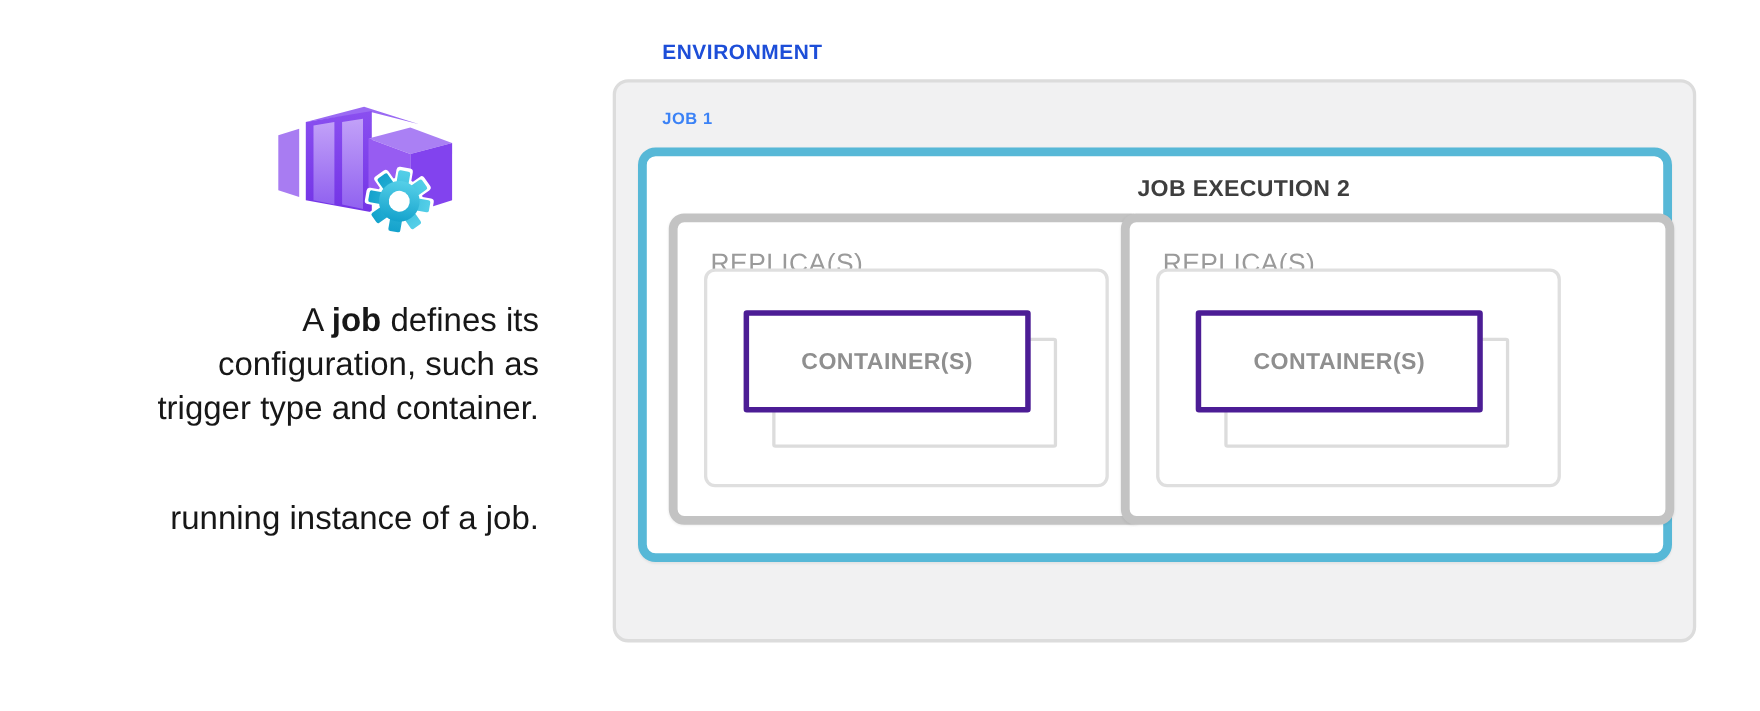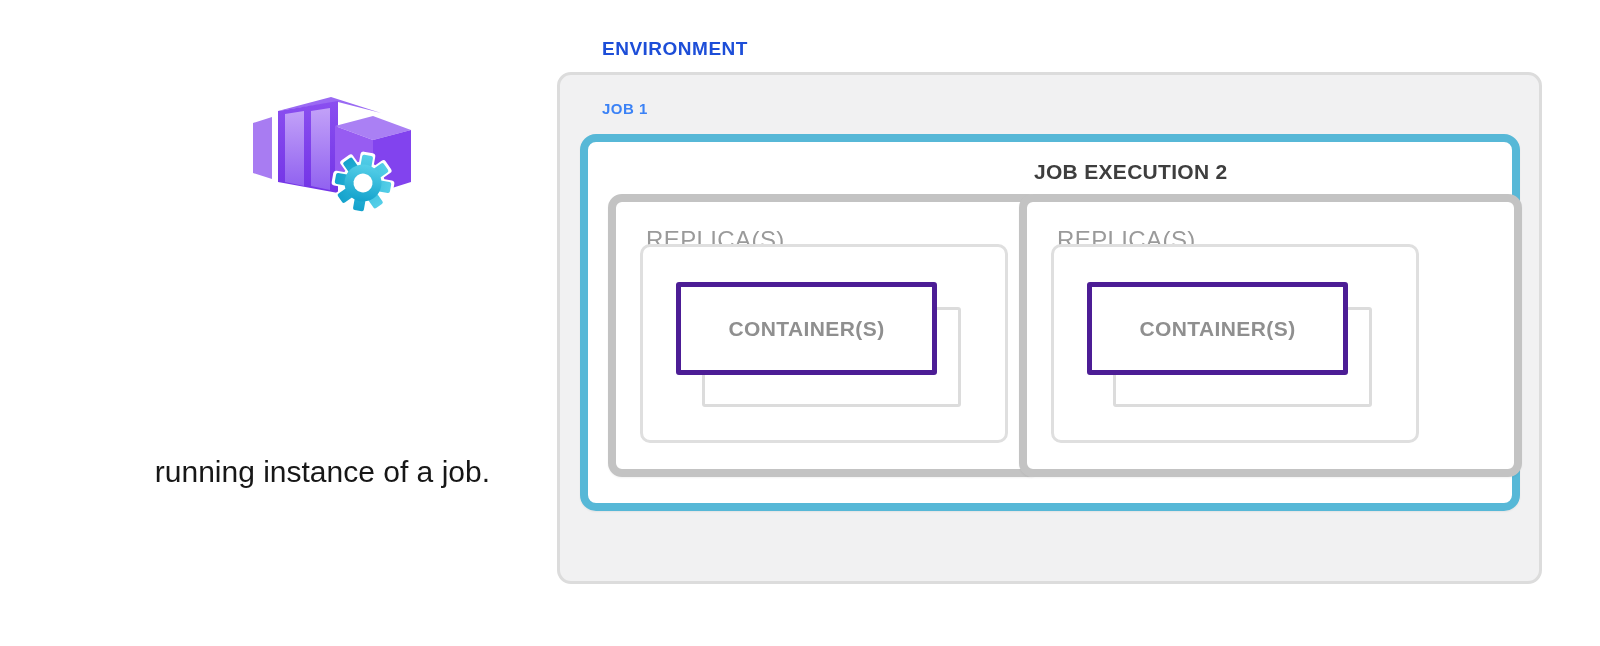--- a/index.html
+++ b/index.html
@@ -118,20 +118,25 @@
         <rect x="-5.5" y="-28" width="11" height="56" rx="2"></rect>
         <rect x="-5.5" y="-28" width="11" height="56" rx="2" transform="rotate(45)"></rect>
         <rect x="-5.5" y="-28" width="11" height="56" rx="2" transform="rotate(90)"></rect>
         <rect x="-5.5" y="-28" width="11" height="56" rx="2" transform="rotate(135)"></rect>
         <circle r="18.5"></circle>
       </g>
       <circle r="9.5" fill="#ffffff"></circle>
     </g>
   </svg>
 
+  <div class="desc desc-1">
+    <div><span>A </span><b>job</b><span> defines its</span></div>
+    <div>configuration, such as</div>
+    <div>trigger type and container.</div>
+  </div>
   <div class="desc desc-2">
     <div>running instance of a job.</div>
   </div>
 
   <div class="env-label">ENVIRONMENT</div>
   <div class="env-box"></div>
   <div class="job-label">JOB 1</div>
   <div class="job-box"></div>
 
   <div class="exec-col exec-col-1">

